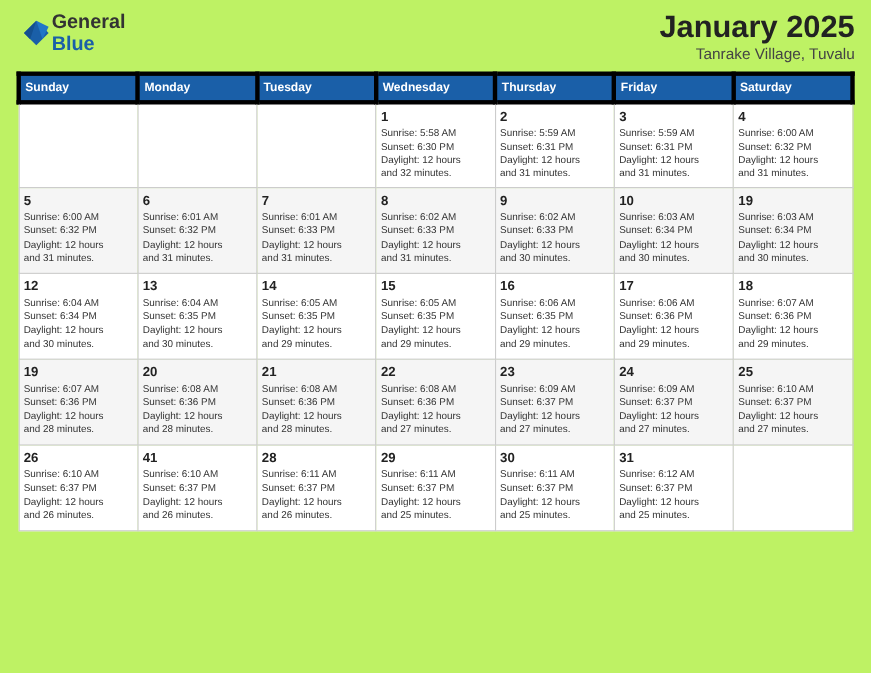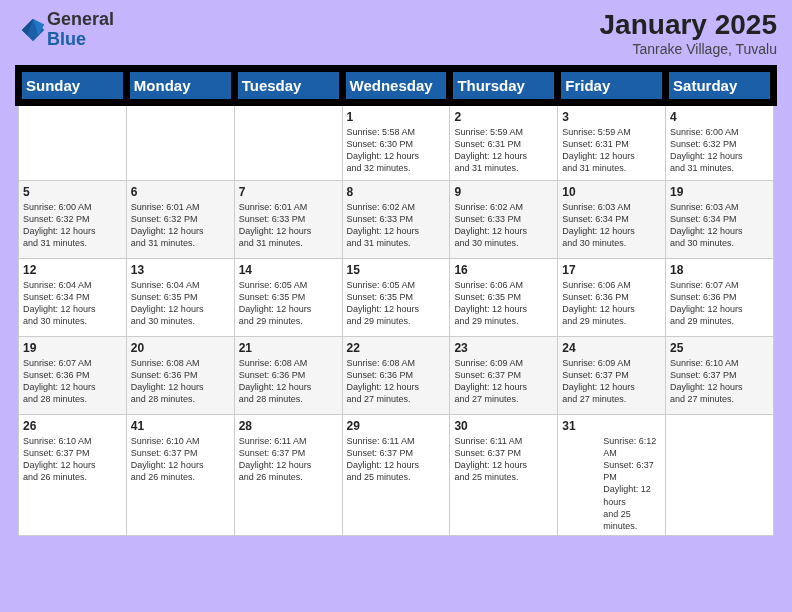--- a/index.html
+++ b/index.html
@@ -6,21 +6,21 @@
     body {
       width: 792px;
       height: 612px;
       font-family: Arial, sans-serif;
       background: #fff;
       overflow: hidden;
     }
     .page {
       width: 792px;
       height: 612px;
-      background: #c4b5fd;
+      background: #bef264;
       padding: 10px 15px;
     }
     .header {
       display: flex;
       justify-content: space-between;
       align-items: flex-start;
       margin-bottom: 8px;
     }
     .logo {
       display: flex;
@@ -60,25 +60,25 @@
       color: #444;
     }
     .calendar {
       width: 100%;
       border-collapse: collapse;
       border: 1px solid #ccc;
     }
     .calendar th {
       background-color: #1a5fa8;
       color: #fff;
-      font-size: 15px;
+      font-size: 11px;
       font-weight: bold;
       padding: 5px 4px;
       text-align: left;
-      border: 7px solid #000000;
+      border: 4px solid #000000;
     }
     .calendar td {
       width: calc(100% / 7);
       vertical-align: top;
       padding: 4px 4px 3px 4px;
       border: 1px solid #ccc;
       font-size: 9.5px;
       color: #333;
       background: #fff;
       height: 78px;
@@ -354,21 +354,21 @@
           </td>
           <td>
             <span class="day-num">30</span>
             <div class="day-info" style="white-space: pre-line;">Sunrise: 6:11 AM
 Sunset: 6:37 PM
 Daylight: 12 hours
 and 25 minutes.</div>
           </td>
           <td>
             <span class="day-num">31</span>
-            <div class="day-info" style="white-space: pre-line; margin-left: 41px;">Sunrise: 6:12 AM
+            <div class="day-info" style="white-space: pre-line;">Sunrise: 6:12 AM
 Sunset: 6:37 PM
 Daylight: 12 hours
 and 25 minutes.</div>
           </td>
           <td class="empty-cell"></td>
         </tr>
       </tbody>
   </table>
 </div>
 

